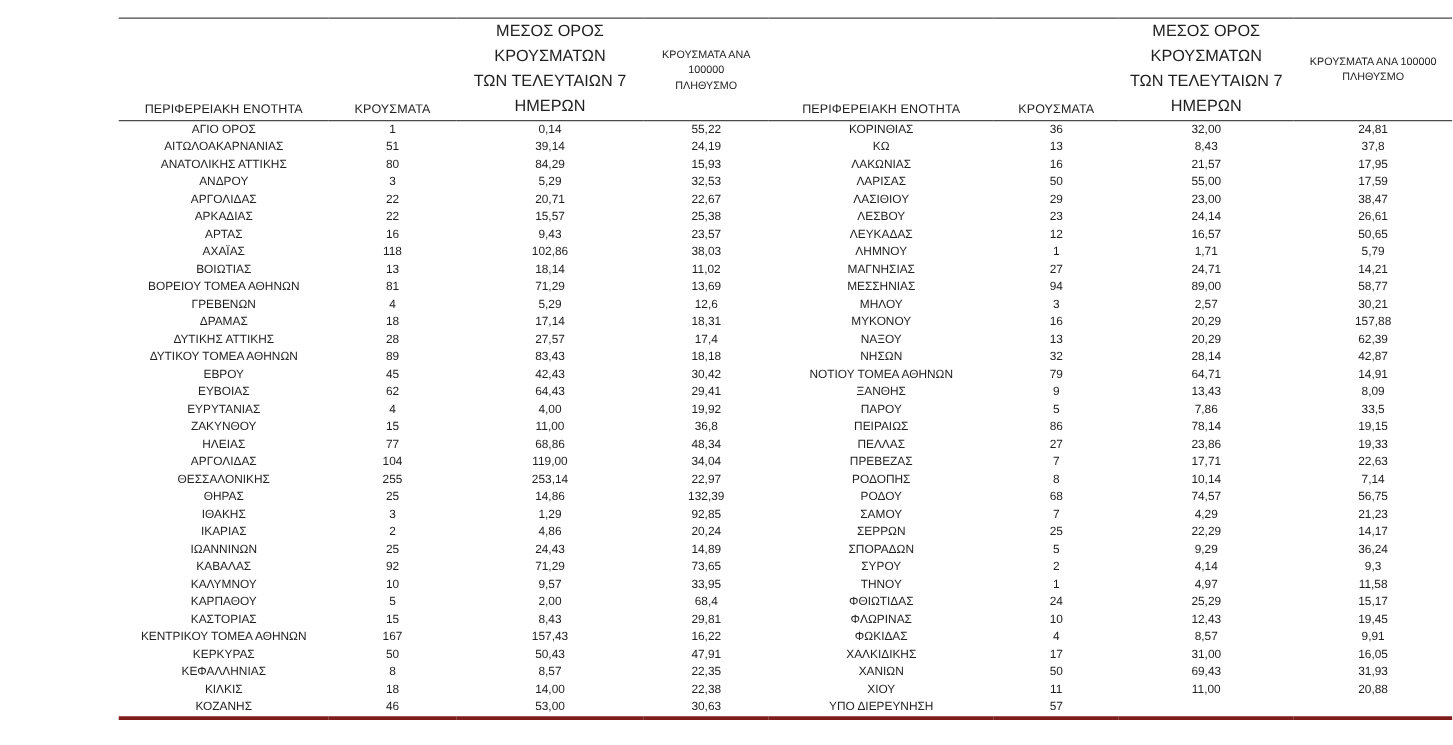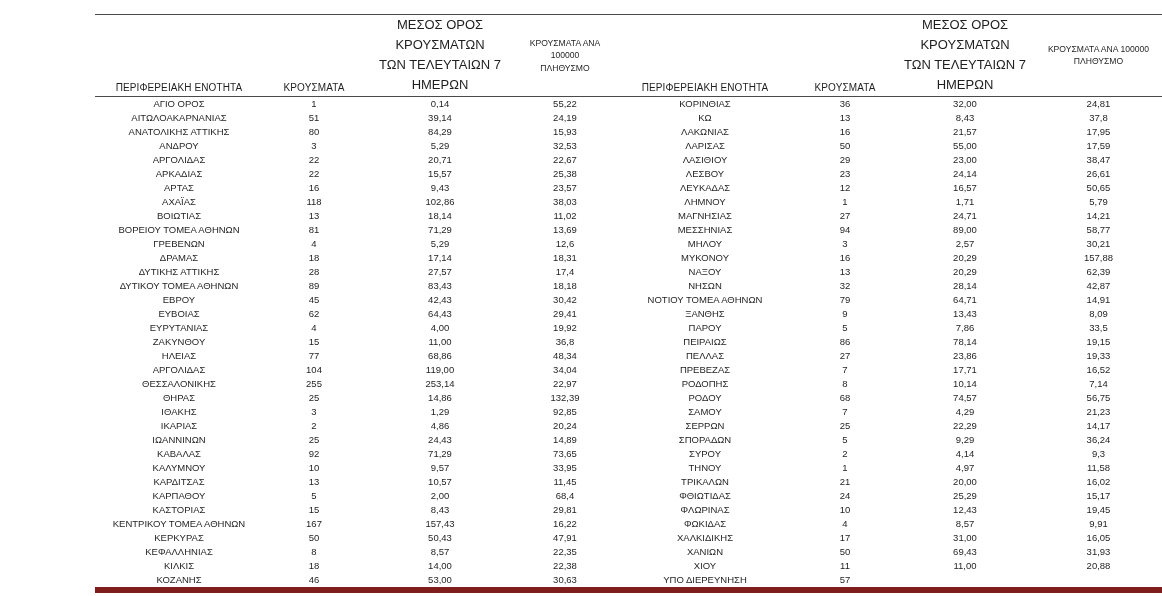--- a/index.html
+++ b/index.html
@@ -14,21 +14,21 @@
   table { border-collapse:collapse; width:1067px; table-layout:fixed; }
   thead tr {
     height:48px;
     border-top:1px solid #4a4a4a;
     border-bottom:1px solid #4a4a4a;
   }
   th { font-weight:400; text-align:center; color:#1f1f1f; }
   th.va-bottom { vertical-align:bottom; padding-bottom:3px; font-size:10px; letter-spacing:0.1px; }
   th.va-mid { vertical-align:middle; font-size:13px; line-height:1.55; white-space:pre-line; }
   th.va-mid.bigger { font-size:8.6px; line-height:1.45; }
-  tbody { border-bottom:6px solid #7f1d1d;margin-top:16px; }
+  tbody { border-bottom:3px solid #7f1d1d;margin-top:16px; }
   tbody tr { height:14px; }
   td {
     font-size:9.5px; line-height:14px;
     text-align:center; vertical-align:middle;
     padding:0; white-space:nowrap; overflow:hidden;
   }
   td.italic { }
 </style>
 </head>
 <body>
@@ -254,21 +254,21 @@
             <td>19,33</td>
           </tr>
           <tr>
             <td>ΑΡΓΟΛΙΔΑΣ</td>
             <td>104</td>
             <td>119,00</td>
             <td>34,04</td>
             <td>ΠΡΕΒΕΖΑΣ</td>
             <td>7</td>
             <td>17,71</td>
-            <td>16,52</td>
+            <td>22,63</td>
           </tr>
           <tr>
             <td>ΘΕΣΣΑΛΟΝΙΚΗΣ</td>
             <td>255</td>
             <td>253,14</td>
             <td>22,97</td>
             <td>ΡΟΔΟΠΗΣ</td>
             <td>8</td>
             <td>10,14</td>
             <td>7,14</td>
@@ -327,30 +327,20 @@
             <td>ΚΑΛΥΜΝΟΥ</td>
             <td>10</td>
             <td>9,57</td>
             <td>33,95</td>
             <td class="italic">ΤΗΝΟΥ</td>
             <td class="italic">1</td>
             <td class="italic">4,97</td>
             <td class="italic">11,58</td>
           </tr>
           <tr>
-            <td>ΚΑΡΔΙΤΣΑΣ</td>
-            <td>13</td>
-            <td>10,57</td>
-            <td>11,45</td>
-            <td class="italic">ΤΡΙΚΑΛΩΝ</td>
-            <td class="italic">21</td>
-            <td class="italic">20,00</td>
-            <td class="italic">16,02</td>
-          </tr>
-          <tr>
             <td>ΚΑΡΠΑΘΟΥ</td>
             <td>5</td>
             <td>2,00</td>
             <td>68,4</td>
             <td class="italic">ΦΘΙΩΤΙΔΑΣ</td>
             <td class="italic">24</td>
             <td class="italic">25,29</td>
             <td class="italic">15,17</td>
           </tr>
           <tr>

